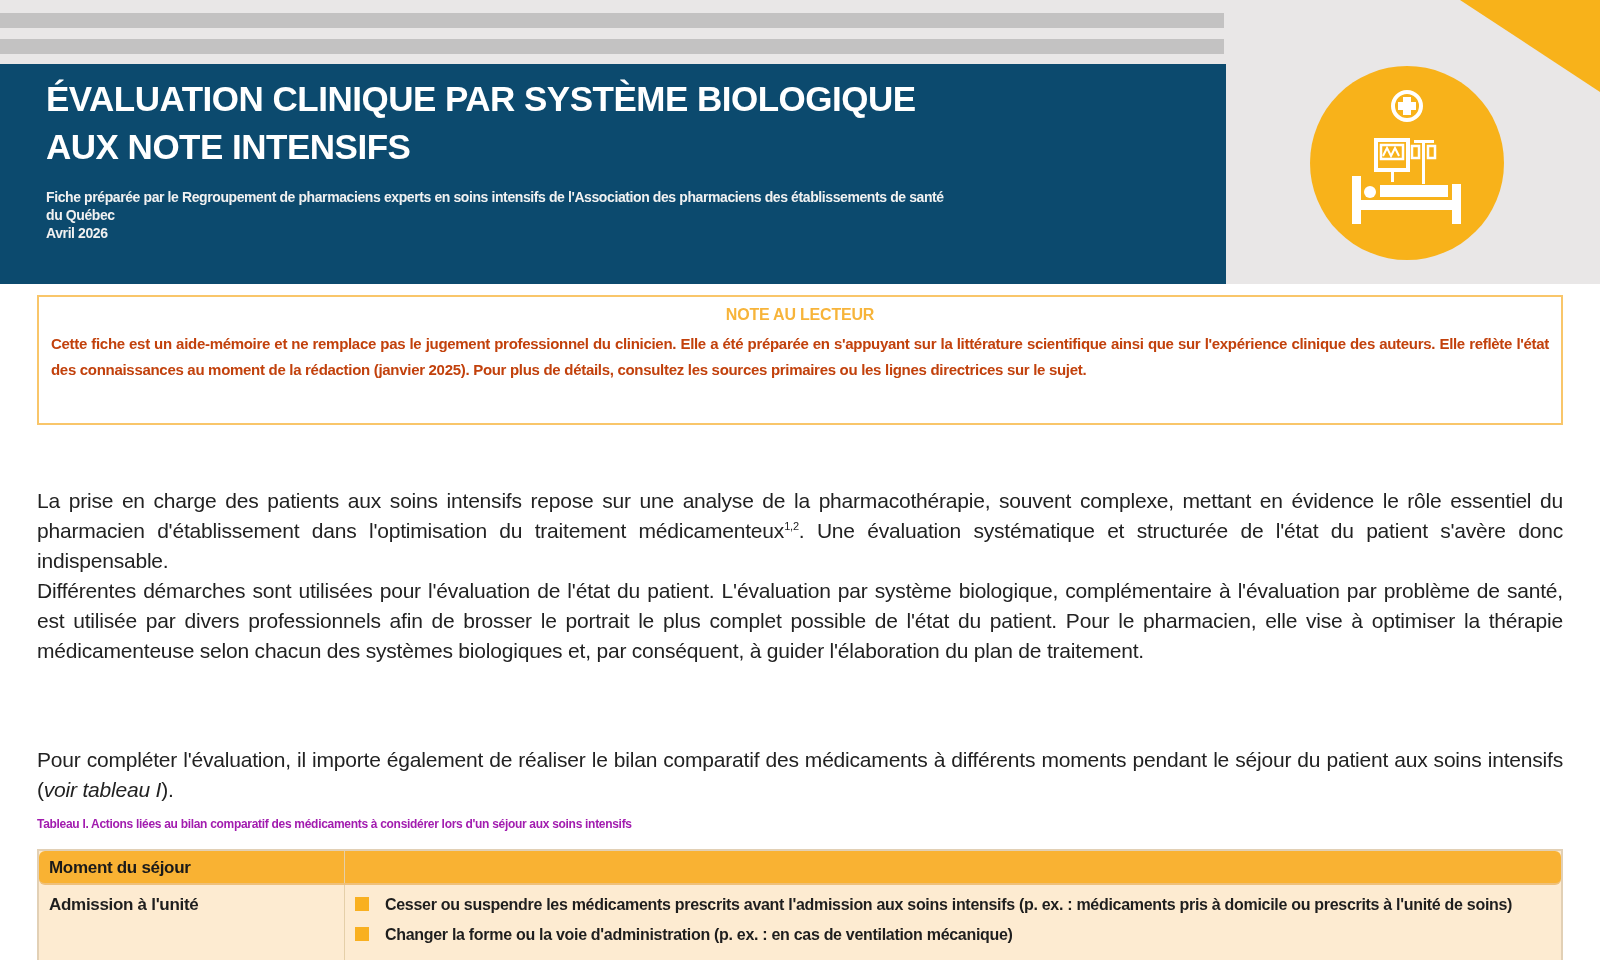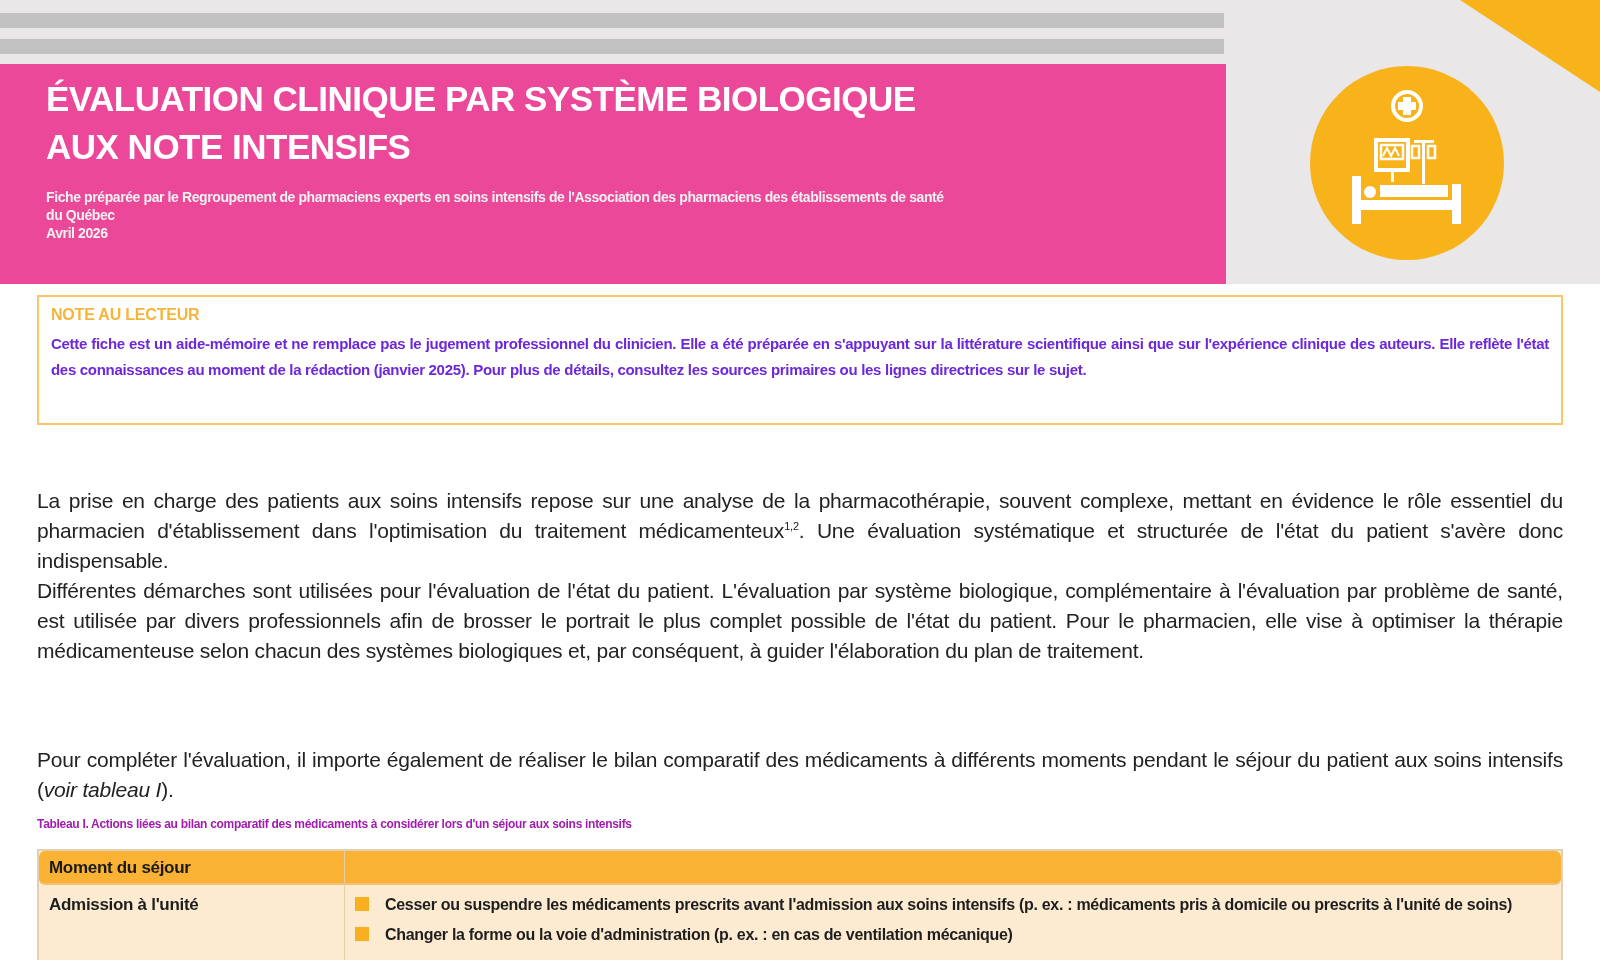--- a/index.html
+++ b/index.html
@@ -24,21 +24,21 @@
     .top-stripe.s2 { top: 39px; }
 
     .corner-triangle {
       position: absolute; right: 0; top: 0; width: 0; height: 0;
       border-top: 92px solid #f8b21a;
       border-left: 140px solid transparent;
     }
 
     .title-panel {
       position: absolute; left: 0; top: 64px; width: 1226px; height: 220px;
-      background: #ec4899;
+      background: #0c4a6e;
       color: #ffffff;
       text-decoration: underline;
     }
     .title-line {
       position: absolute; left: 46px;
       font-size: 35px; font-weight: bold; letter-spacing: -0.5px;
       line-height: 42px; white-space: nowrap;
     }
     .title-line.l1 { top: 14px; }
     .title-line.l2 { top: 62px; }
@@ -58,25 +58,26 @@
     
     .note-box {
       position: absolute; left: 37px; top: 295px; width: 1526px; height: 130px;
       border: 2px solid #f9c66a;
       background: #ffffff;
       padding: 8px 12px;
     }
     .note-title {
       font-size: 16px; font-weight: bold; color: #f7b43a; letter-spacing: -0.2px;
       line-height: 20px;
+      text-align: center;
     }
     .note-text {
       margin-top: 6px;
       font-size: 15px; font-weight: bold; line-height: 26px;
-      color: #6d28d9; text-align: justify; letter-spacing: -0.3px;
+      color: #c2410c; text-align: justify; letter-spacing: -0.3px;
     }
 
     
     .section-heading {
       position: absolute; left: 37px; top: 430px;
       font-size: 34px; font-weight: bold; color: #1b6aa8;
       letter-spacing: -0.3px; line-height: 44px;
     }
 
     .para {

